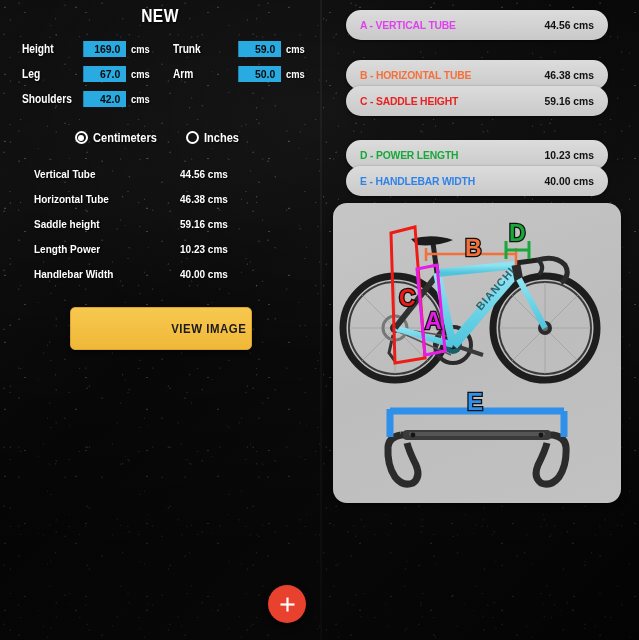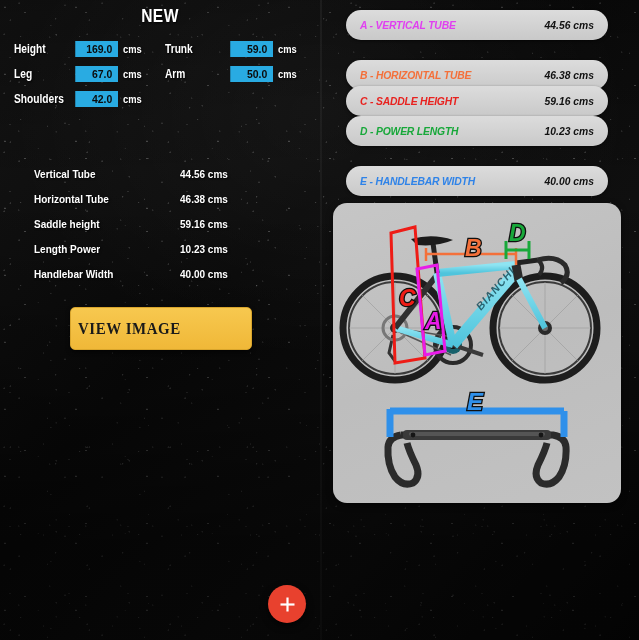--- a/index.html
+++ b/index.html
@@ -52,21 +52,21 @@
 
   
   .left{position:absolute;left:0;top:0;width:320px;height:542px;}
   .title{
     position:absolute;top:5px;left:0;width:320px;text-align:center;
     color:#fff;font-size:19px;font-weight:bold;letter-spacing:.5px;
     transform:scaleX(.82);transform-origin:center;
     text-shadow:1px 1px 2px rgba(0,0,0,.9);
   }
   .form{position:absolute;top:38px;left:0;width:320px;}
-  .frow{position:relative;height:25px;}
+  .frow{position:relative;height:25px;margin-left:8px;}
   .flabel{
     position:absolute;color:#fff;font-size:12px;font-weight:bold;
     transform:scaleX(.85);transform-origin:left center;
     text-shadow:1px 1px 2px rgba(0,0,0,.9);white-space:nowrap;
   }
   .finput{
     position:absolute;height:16px;background:#29abe2;border:none;
     color:#0b0b0b;font-family:"Liberation Sans",sans-serif;
     font-size:11px;font-weight:bold;text-align:right;
     padding:0 6px 0 2px;box-sizing:border-box;
@@ -105,29 +105,29 @@
   }
   .rval{
     position:absolute;left:168px;color:#fff;font-size:11.5px;font-weight:bold;
     transform:scaleX(.87);transform-origin:left center;
     text-shadow:1px 1px 2px rgba(0,0,0,.9);white-space:nowrap;
   }
   .viewbtn{
     position:absolute;top:307px;left:70px;width:180px;height:41px;
     background:linear-gradient(to bottom,#f7c84f,#f0b838);
     border:1px solid #d9a52c;border-radius:5px;
-    color:#1a1a1a;font-size:17px;font-weight:bold;letter-spacing:.6px;
-    display:flex;align-items:center;justify-content:flex-start;
-    font-family:Liberation Serif, serif;cursor:pointer;
+    color:#1a1a1a;font-size:13px;font-weight:bold;letter-spacing:.6px;
+    display:flex;align-items:center;justify-content:flex-end;
+    font-family:Liberation Sans, sans-serif;cursor:pointer;
     box-shadow:0 2px 4px rgba(0,0,0,.6);
   }
   .viewbtn span{transform:scaleX(.88);}
 
   
-  .right{position:absolute;left:322px;top:0;width:317px;height:572px;font-style:italic;}
+  .right{position:absolute;left:322px;top:0;width:317px;height:572px;}
   .pill{
     position:absolute;left:24px;width:262px;height:30px;
     background:linear-gradient(to bottom,#dcdcdc,#c9c9c9);
     border-radius:15px;
     display:flex;align-items:center;
     box-shadow:0 1px 3px rgba(0,0,0,.55);
   }
   .pill-label{
     position:absolute;left:14px;font-size:11.5px;font-weight:bold;
     letter-spacing:-.2px;transform:scaleX(.9);transform-origin:left center;
@@ -186,20 +186,30 @@
     </div>
 
     <div class="frow">
       <span class="flabel" style="left:14px;top:4px;">Shoulders</span>
       <input class="finput" style="left: 73px; top: 3px; width: 45px;" value="42.0">
       <span class="funit" style="left:123px;top:5px;">cms</span>
     </div>
 
   </div>
 
+  <div class="radios">
+    <div class="radio">
+      <span class="rdot on"></span>
+      <span class="rlabel">Centimeters</span>
+    </div>
+    <div class="radio">
+      <span class="rdot"></span>
+      <span class="rlabel">Inches</span>
+    </div>
+  </div>
 
   <div class="results">
     <div class="rrow">
       <span class="rname">Vertical Tube</span>
       <span class="rval">44.56 cms</span>
     </div>
     <div class="rrow">
       <span class="rname">Horizontal Tube</span>
       <span class="rval">46.38 cms</span>
     </div>
@@ -229,21 +239,21 @@
     <span class="pill-value">44.56 cms</span>
   </div>
   <div class="pill" style="top:60px;">
     <span class="pill-label" style="color:#f4703a;">B - HORIZONTAL TUBE</span>
     <span class="pill-value">46.38 cms</span>
   </div>
   <div class="pill" style="top:86px;">
     <span class="pill-label" style="color:#e8221f;">C - SADDLE HEIGHT</span>
     <span class="pill-value">59.16 cms</span>
   </div>
-  <div class="pill" style="top:116px;">
+  <div class="pill" style="top:140px;">
     <span class="pill-label" style="color:#18a83a;">D - POWER LENGTH</span>
     <span class="pill-value">10.23 cms</span>
   </div>
   <div class="pill" style="top:166px;">
     <span class="pill-label" style="color:#2f83e8;">E - HANDLEBAR WIDTH</span>
     <span class="pill-value">40.00 cms</span>
   </div>
 
   <div class="bikepanel">
     <svg width="288" height="300" viewBox="0 0 288 300">

